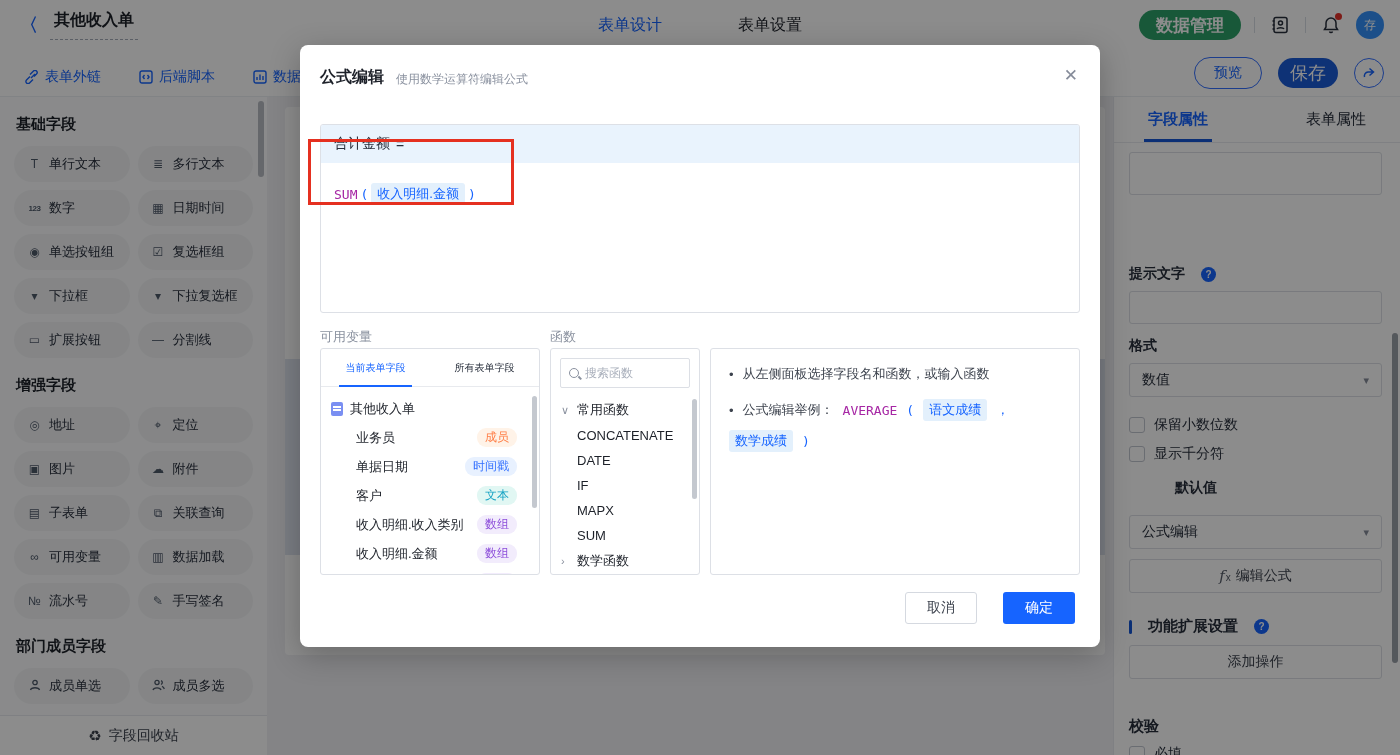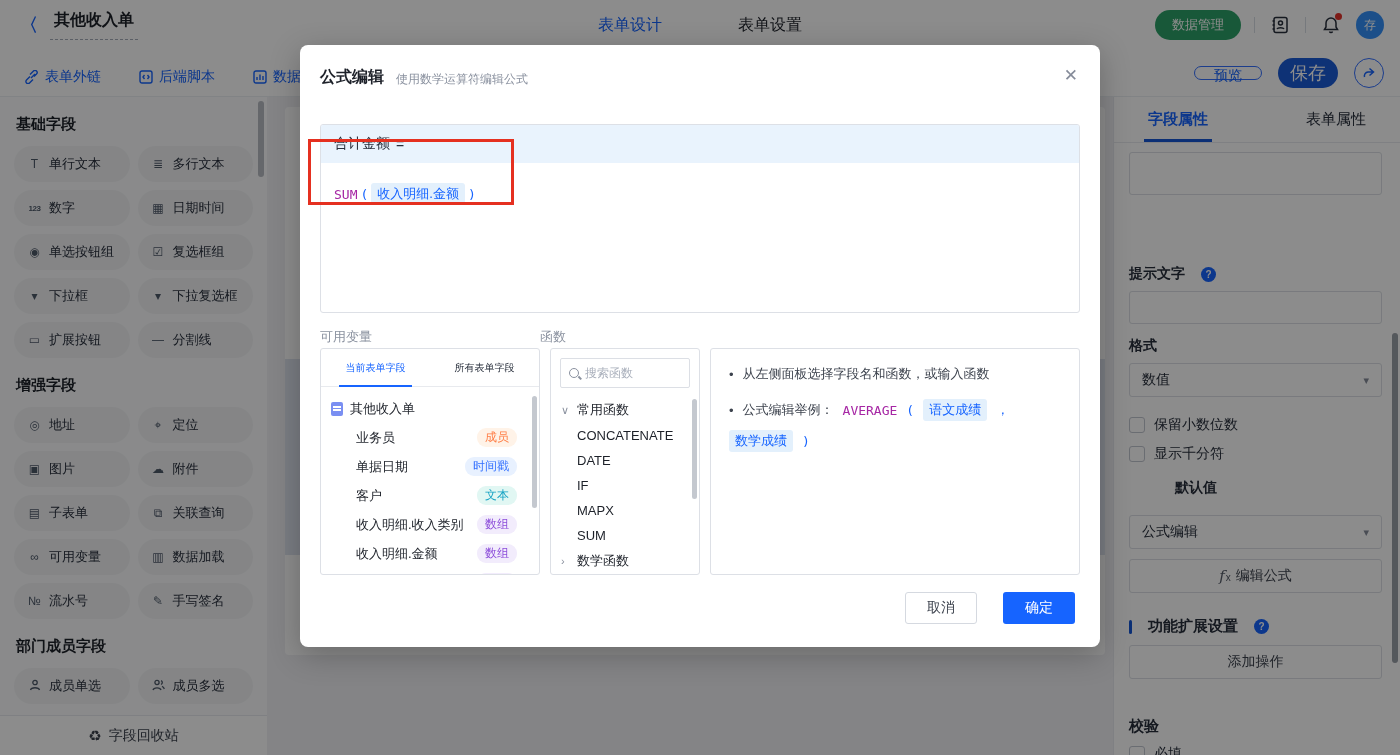--- a/index.html
+++ b/index.html
@@ -9,32 +9,32 @@
   #app { position:relative; width:1400px; height:755px; background:#f2f3f5; overflow:hidden; }
 
   
   #topbar { position:absolute; left:0; top:0; width:1400px; height:50px; background:#fff; display:flex; align-items:center; z-index:10; }
   .back { color:#1664ff; font-size:18px; font-weight:bold; margin-left:20px; cursor:pointer; }
   .apptitle { font-size:16px; font-weight:bold; margin-left:12px; border-bottom:1px dashed #a7aeba; padding:0 4px 8px 4px; }
   .toptabs { position:absolute; left:0; top:0; width:100%; height:50px; display:flex; justify-content:center; align-items:center; gap:76px; pointer-events:none; }
   .toptab { font-size:16px; color:#1d2129; pointer-events:auto; cursor:pointer; }
   .toptab.active { color:#1664ff; }
   .topright { position:absolute; right:16px; top:0; height:50px; display:flex; align-items:center; gap:13px; }
-  .pill-green { background:#2da168; color:#fff; font-size:13px; height:30px; padding:0 17px; border-radius:15px; display:flex; align-items:center; border:none; cursor:pointer; }
+  .pill-green { background:#2da168; color:#fff; font-size:17px; height:30px; padding:0 17px; border-radius:15px; display:flex; align-items:center; border:none; cursor:pointer;font-weight:bold; }
   .vdiv { width:1px; height:16px; background:#d8dce3; }
   .icon-btn { width:24px; height:24px; display:flex; align-items:center; justify-content:center; position:relative; cursor:pointer; color:#272e3b; }
   .ndot { position:absolute; right:1px; top:0; width:7px; height:7px; border-radius:50%; background:#e4322b; }
   .avatar { width:28px; height:28px; border-radius:50%; background:#3491fa; color:#fff; font-size:12px; display:flex; align-items:center; justify-content:center; cursor:pointer; }
 
   
   #toolbar { position:absolute; left:0; top:50px; width:1400px; height:47px; background:#fff; border-bottom:1px solid #eceef2; display:flex; align-items:center; z-index:9; }
   .tlink { display:flex; align-items:center; gap:6px; color:#1664ff; font-size:14px; cursor:pointer; white-space:nowrap; }
   .tlinks { display:flex; gap:38px; padding-left:25px;margin-top:8px; }
   .tbright { position:absolute; right:16px; display:flex; align-items:center; gap:16px; }
-  .btn-outline-blue { height:14px; width:68px; border:1px solid #3370ff; color:#1664ff; background:#fff; border-radius:16px; font-size:14px; cursor:pointer; }
+  .btn-outline-blue { height:32px; width:68px; border:1px solid #3370ff; color:#1664ff; background:#fff; border-radius:16px; font-size:14px; cursor:pointer; }
   .btn-solid-blue { height:30px; width:60px; border:none; color:#fff; background:#1b5bd7; border-radius:16px; font-size:18px; cursor:pointer; }
   .btn-share { width:30px; height:30px; border-radius:50%; border:1px solid #3370ff; background:#fff; color:#1664ff; display:flex; align-items:center; justify-content:center; cursor:pointer; }
 
   
   #sidebar { position:absolute; left:0; top:97px; width:267px; height:618px; background:#fbfcfd; overflow:hidden; z-index:5; }
   .sechead { font-size:15px; font-weight:bold; padding:18px 16px 12px 16px; }
   .fgrid { display:grid; grid-template-columns:1fr 1fr; gap:8px; padding:0 14px; }
   .fbtn { height:36px; background:#f2f3f5; border:none; border-radius:18px; display:flex; align-items:center; padding-left:13px; gap:7px; font-size:13px; color:#272e3b; cursor:pointer; font-family:inherit; }
   .fic { color:#4e5969; font-size:12px; width:15px; text-align:center; flex:none; }
   .fic.sm { font-size:8px; font-weight:bold; letter-spacing:-0.5px; }
@@ -401,21 +401,21 @@
       <div class="edbody">
         <span class="fn-purple">SUM</span>
           <span class="paren">(</span>
         <span class="chip">收入明细.金额</span>
         <span class="paren">)</span>
       </div>
     </div>
     <div class="redbox"></div>
 
     <div class="panlabel" style="left:20px;">可用变量</div>
-    <div class="panlabel" style="left:240px;font-family:Liberation Serif, serif;">函数</div>
+    <div class="panlabel" style="left:250px;font-family:Liberation Serif, serif;">函数</div>
 
     <div class="panel" style="left:20px;width:220px;">
       <div class="vtabs">
         <span class="vtab active">当前表单字段</span>
         <span class="vtab">所有表单字段</span>
       </div>
       <div class="tree">
         <div class="trow">
           <span class="docic"></span>
           <span>其他收入单</span>

